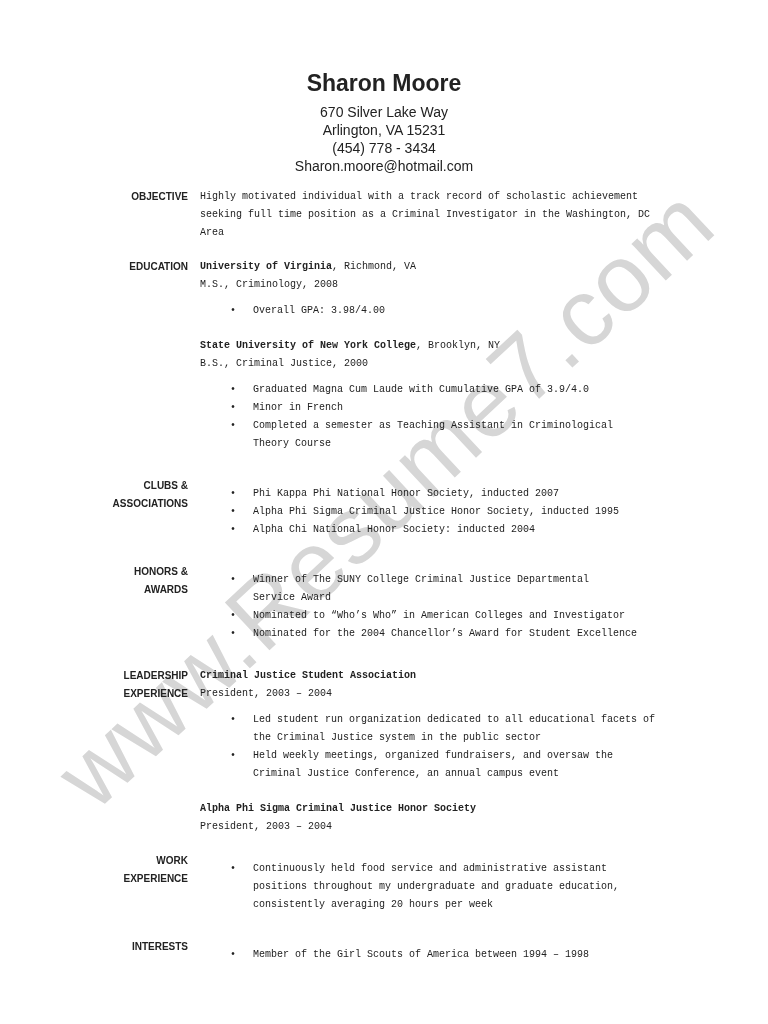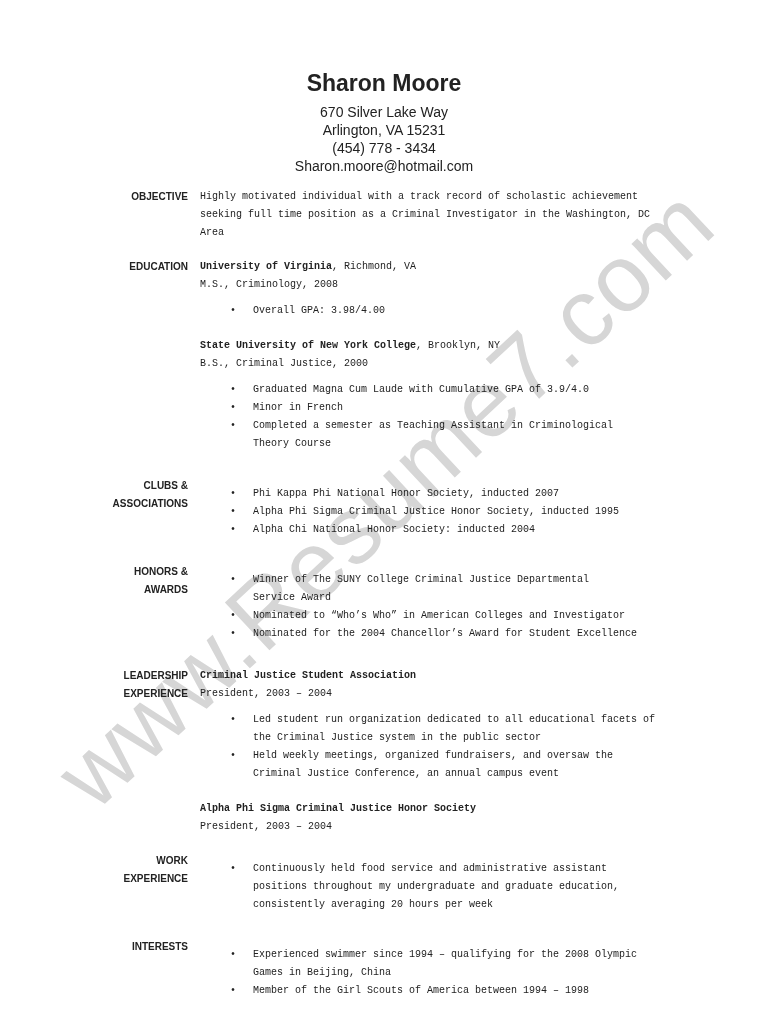--- a/index.html
+++ b/index.html
@@ -184,22 +184,20 @@
 consistently averaging 20 hours per week</li>
               </ul>
             </div>
           </div>
         </section>
         <section class="row">
           <div class="label">INTERESTS</div>
           <div class="sec-body">
             <div class="block">
               <ul class="bullets">
-                <li>Experienced swimmer since 1994 – qualifying for the 2008 Olympic
-Games in Beijing, China</li>
                 <li>Member of the Girl Scouts of America between 1994 – 1998</li>
               </ul>
             </div>
           </div>
         </section>
       </main>
   </div>
 </div>
 
 </body></html>

